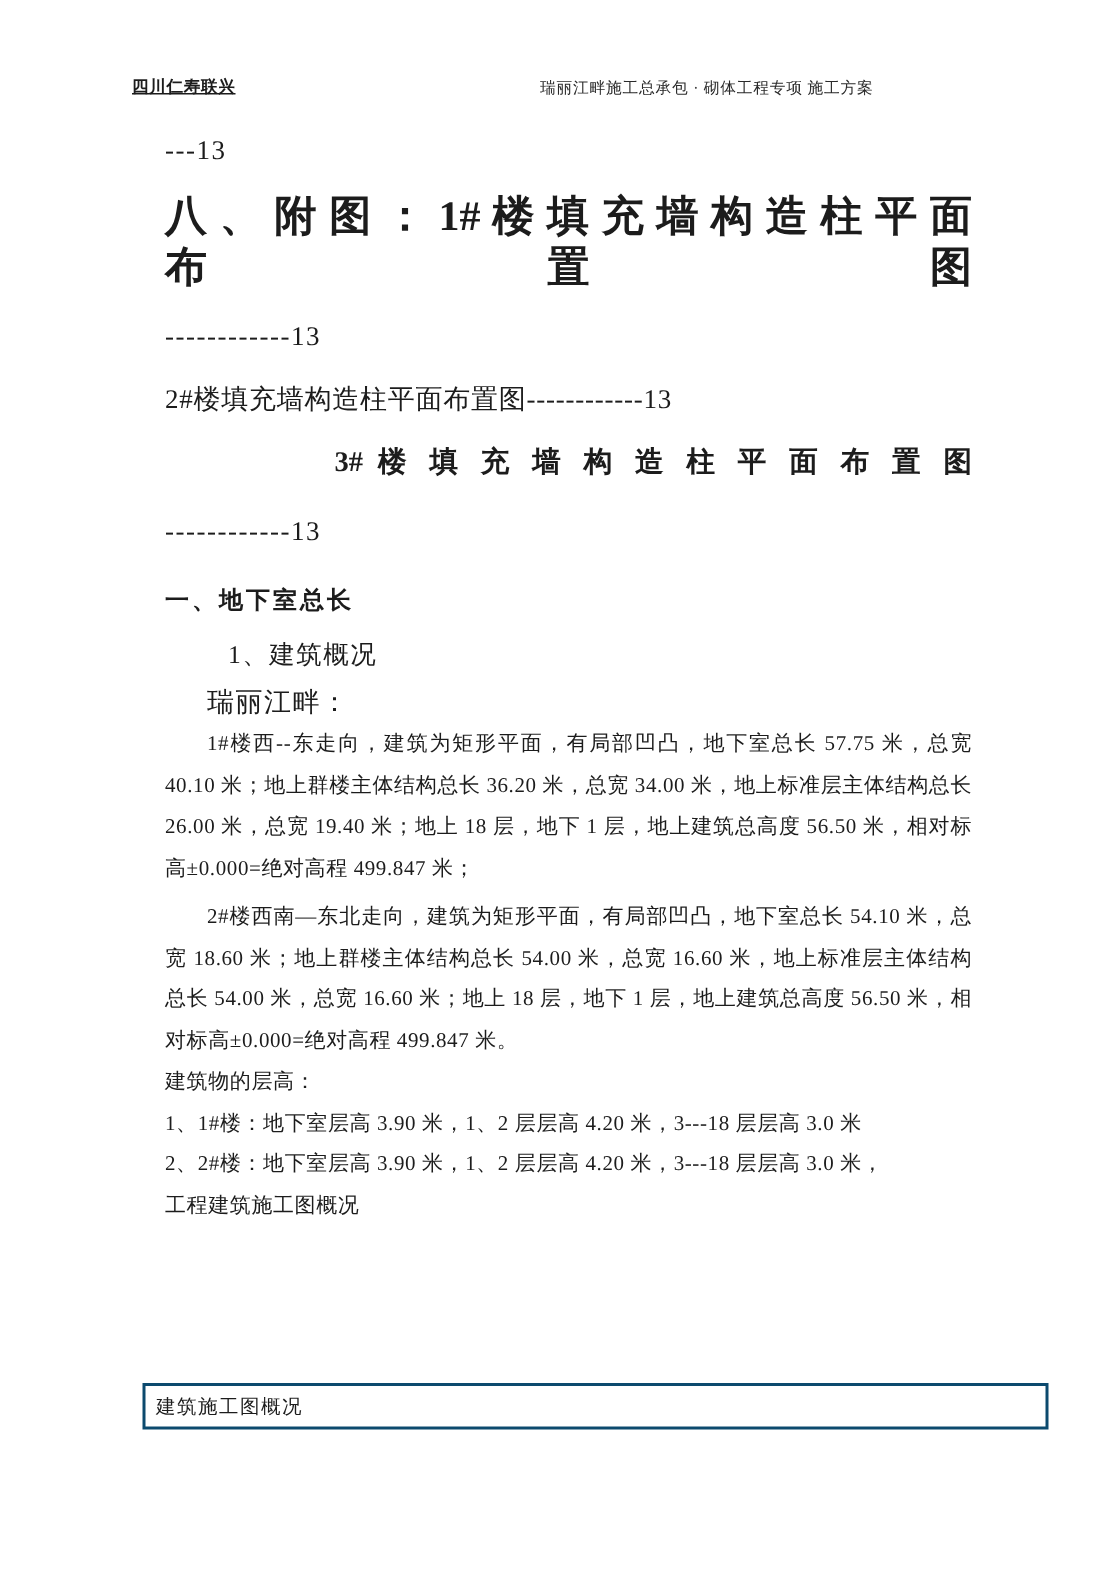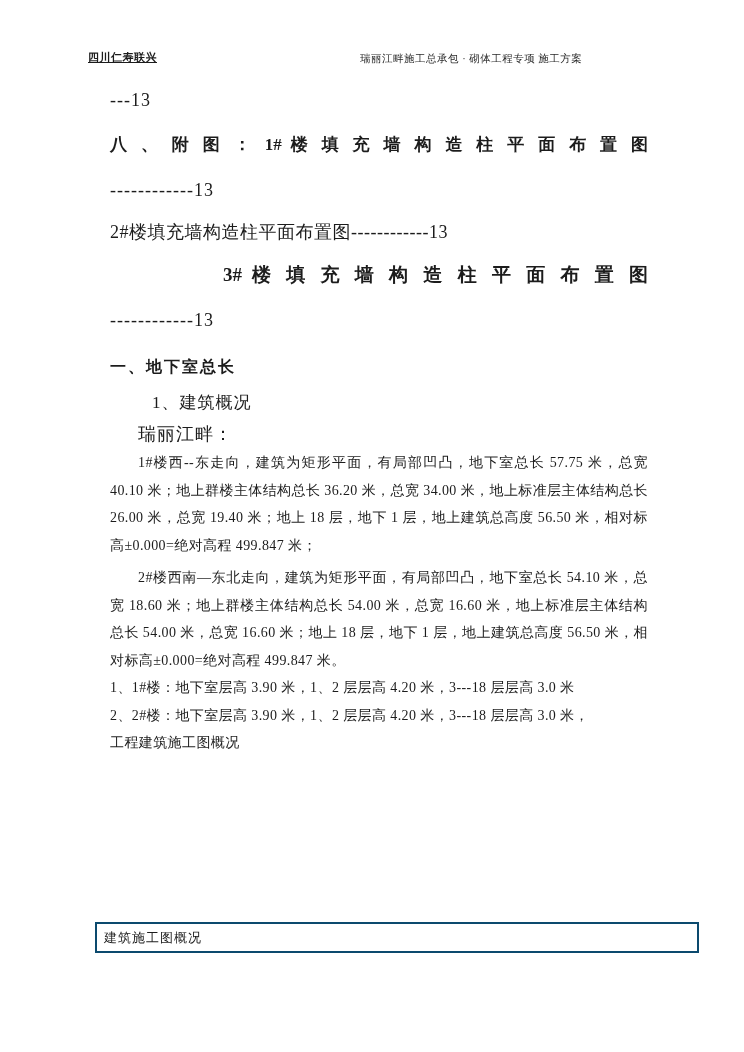--- a/index.html
+++ b/index.html
@@ -27,21 +27,21 @@
   
   .content{
     position:absolute;left:110px;top:84px;width:538px;
   }
   .toc-dash{
     font-size:18px;line-height:28px;margin:0;
     letter-spacing:1px;
   }
   .toc-dash.first{margin-top:2px;}
   .big-heading{
-    font-size:17px;font-weight:600;line-height:34px;
+    font-size:28px;font-weight:600;line-height:34px;
     margin:14px 0 0 0;
     text-align:justify;text-align-last:justify;
   }
   .dash-line{
     font-size:18px;line-height:28px;margin:14px 0 0 0;letter-spacing:1px;
   }
   .toc-entry2{
     font-size:18px;font-weight:500;line-height:28px;
     margin:14px 0 0 0;letter-spacing:0.5px;
   }
@@ -108,20 +108,21 @@
 
     <p class="h2">1、建筑概况</p>
 
     <p class="intro">瑞丽江畔：</p>
 
     <p class="para">1#楼西--东走向，建筑为矩形平面，有局部凹凸，地下室总长 57.75 米，总宽 40.10 米；地上群楼主体结构总长 36.20 米，总宽 34.00 米，地上标准层主体结构总长 26.00 米，总宽 19.40 米；地上 18 层，地下 1 层，地上建筑总高度 56.50 米，相对标高±0.000=绝对高程 499.847 米；</p>
 
     <p class="para">2#楼西南—东北走向，建筑为矩形平面，有局部凹凸，地下室总长 54.10 米，总宽 18.60 米；地上群楼主体结构总长 54.00 米，总宽 16.60 米，地上标准层主体结构总长 54.00 米，总宽 16.60 米；地上 18 层，地下 1 层，地上建筑总高度 56.50 米，相对标高±0.000=绝对高程 499.847 米。</p>
 
 
+    <p class="plain-line">建筑物的层高：</p>
 
     <p class="plain-line">1、1#楼：地下室层高 3.90 米，1、2 层层高 4.20 米，3---18 层层高 3.0 米</p>
 
     <p class="plain-line">2、2#楼：地下室层高 3.90 米，1、2 层层高 4.20 米，3---18 层层高 3.0 米，</p>
 
 
     <p class="plain-line">工程建筑施工图概况</p>
 
   </div>
 

